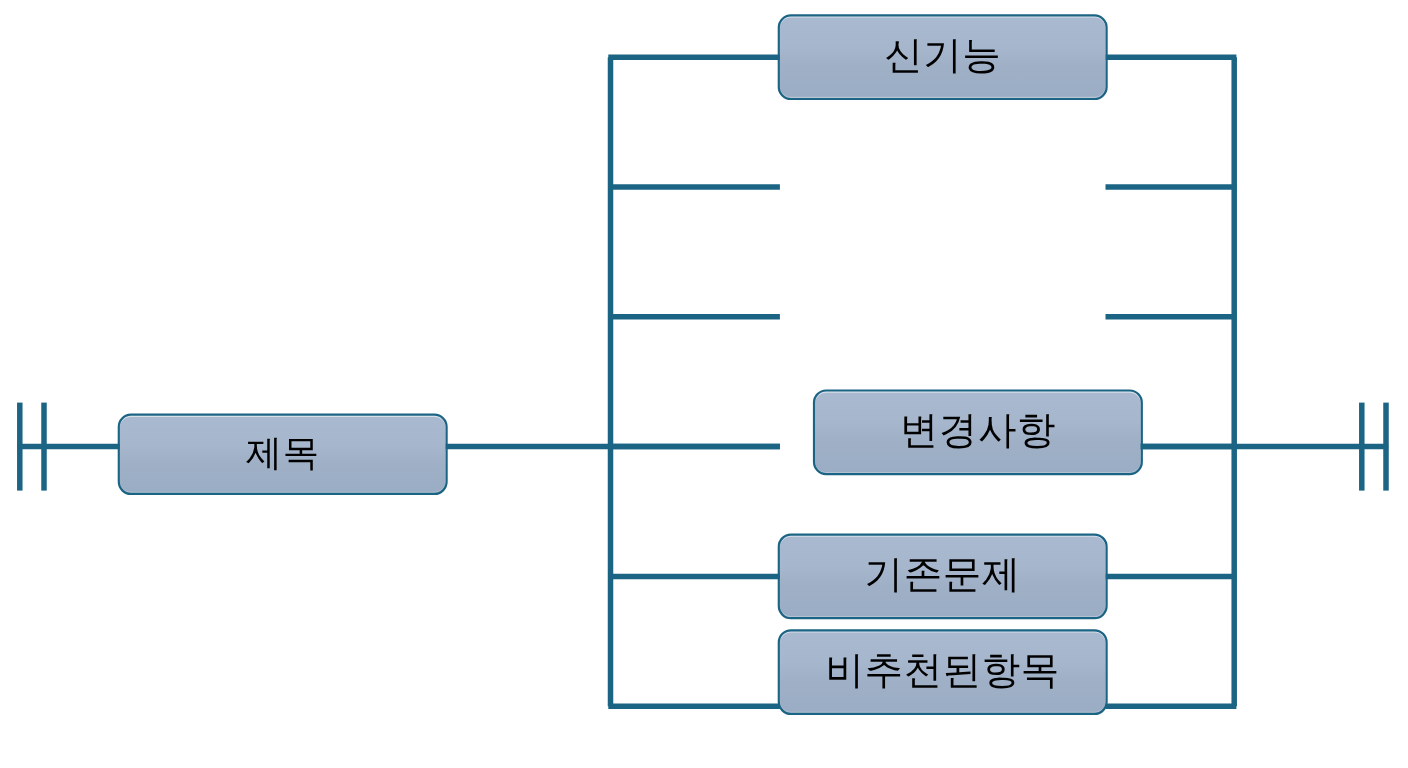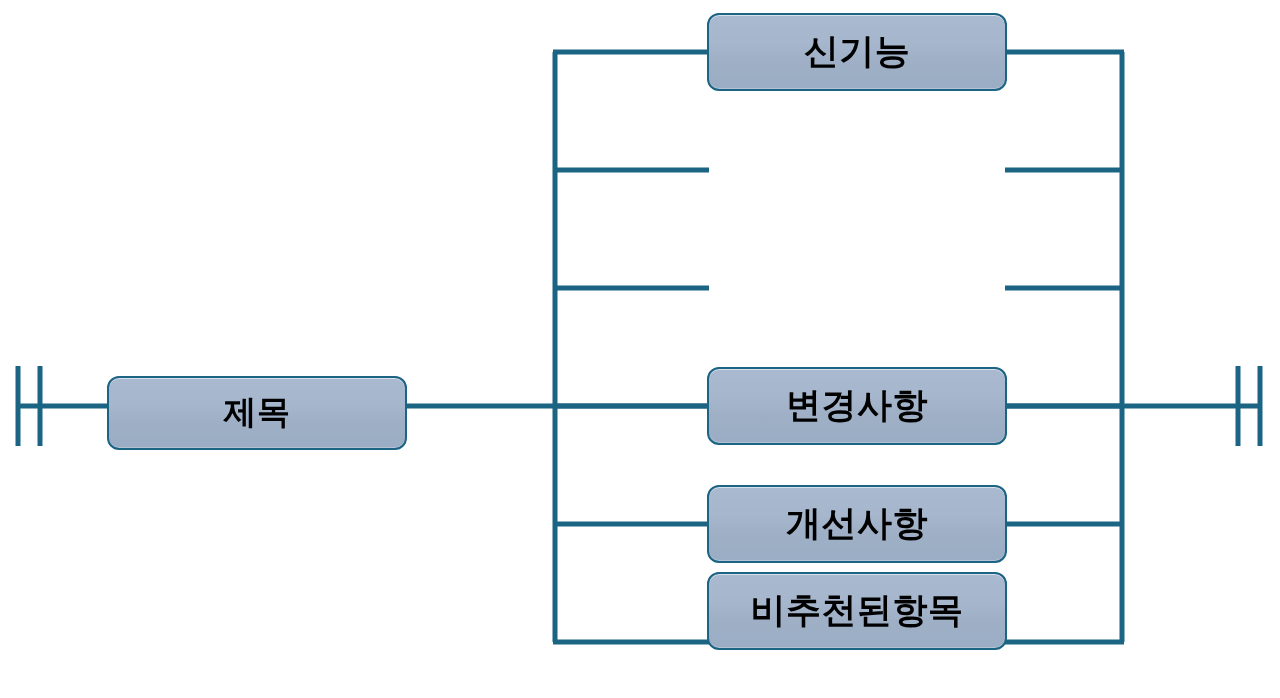--- a/index.html
+++ b/index.html
@@ -31,21 +31,21 @@
     box-sizing: border-box;
     border: 2px solid #1b6484;
     border-radius: 12px;
     background: linear-gradient(to bottom, #a9bad0 0%, #a6b7cd 38%, #9fb0c6 62%, #9aadc4 100%);
     box-shadow: inset 0 1px 0 rgba(255,255,255,0.55),
                 inset 0 -1px 0 rgba(255,255,255,0.25);
     display: flex;
     align-items: center;
     justify-content: center;
     color: #000000;
-    font-weight: 700;
+    font-weight: 400;
     letter-spacing: 0.5px;
     text-align: right;
     line-height: 1;
     user-select: none;
   }
   .node .label {
     display: block;
     padding-bottom: 3px;
   }
   .node.branch {
@@ -106,23 +106,23 @@
     </g>
   </svg>
 
   <div class="node root">
     <span class="label">제목</span>
   </div>
 
   <div class="node branch" style="top:13px;">
     <span class="label">신기능</span>
   </div>
-  <div class="node branch" style="top:367px;">
+  <div class="node branch" style="top:354px;margin-left:32px;">
     <span class="label">변경사항</span>
   </div>
   <div class="node branch" style="top:485px;">
-    <span class="label">개선사항</span>
+    <span class="label">기존문제</span>
   </div>
   <div class="node branch" style="top:572px;">
     <span class="label">비추천된항목</span>
   </div>
 
 </div>
 
 </body></html>

